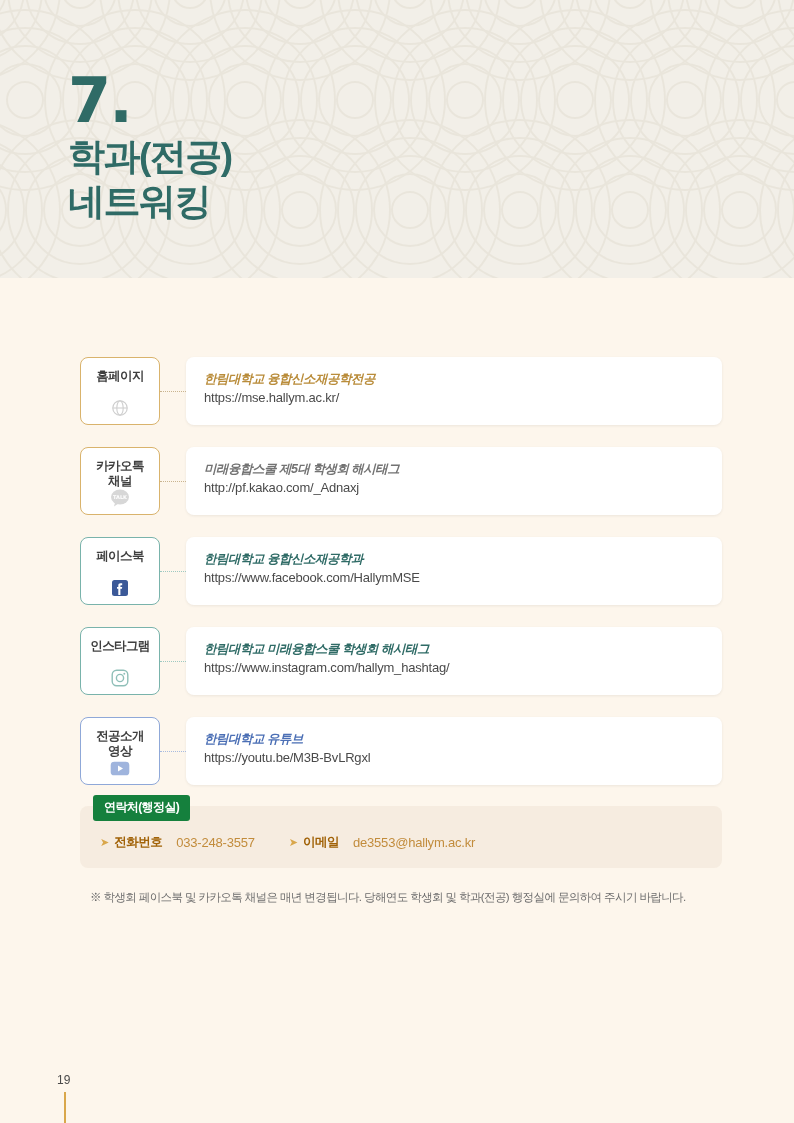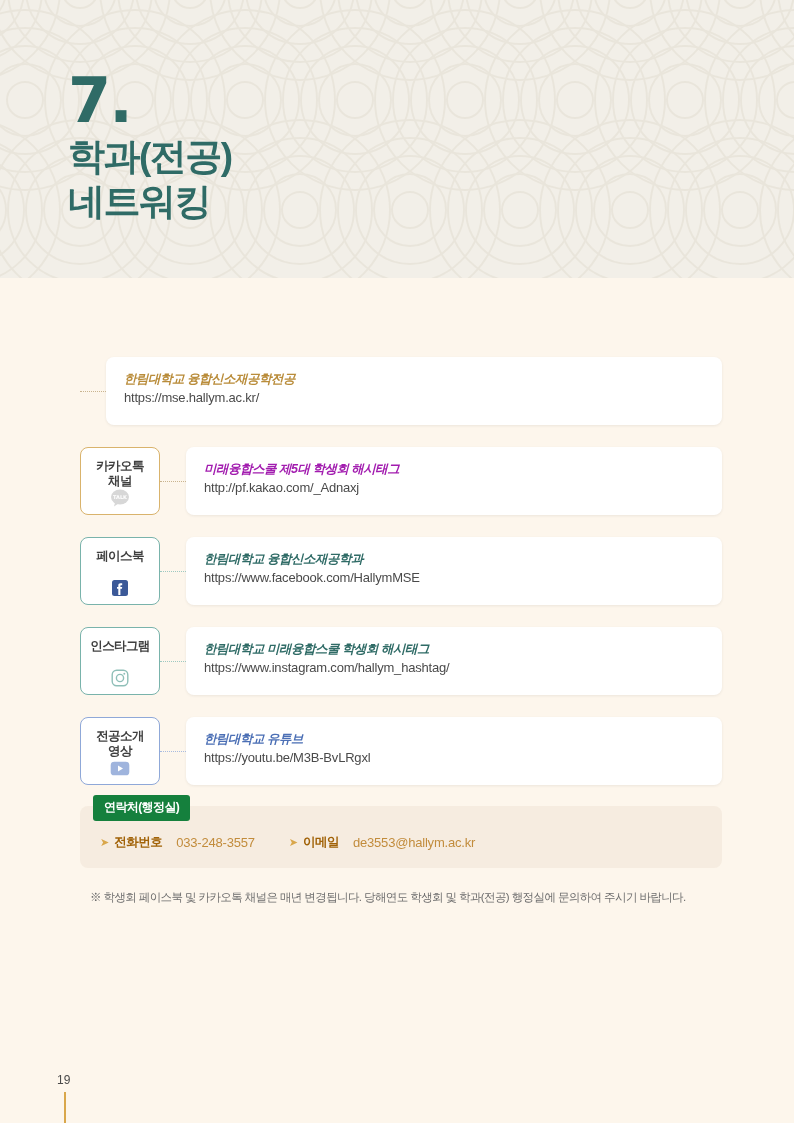--- a/index.html
+++ b/index.html
@@ -139,21 +139,21 @@
   }
   .card-title {
     font-size: 12.5px;
     font-weight: bold;
     letter-spacing: -0.5px;
     color: #2f6b66;
     line-height: 18px;
     font-style: italic;
   }
   .card-title.gold { color: #b98c3a; }
-  .card-title.dark { color: #a21caf; }
+  .card-title.dark { color: #737373; }
   .card-title.blue { color: #4b6fb5; }
   .card-url {
     font-size: 13px;
     color: #4a4a4a;
     line-height: 20px;
     letter-spacing: -0.2px;
   }
 
   
   .contact {
@@ -269,20 +269,30 @@
     <div class="ttl">학과(전공)
 네트워킹</div>
   </div>
 </div>
 
 <div class="content">
 
   <div class="rows">
 
     <div class="row">
+      <div class="tag">
+        <div class="tag-label">홈페이지</div>
+        <div class="tag-icon">
+          <svg width="18" height="18" viewBox="0 0 18 18">
+            <circle cx="9" cy="9" r="7.2" fill="none" stroke="#cfcfcf" stroke-width="1.2"></circle>
+            <ellipse cx="9" cy="9" rx="3.2" ry="7.2" fill="none" stroke="#cfcfcf" stroke-width="1.1"></ellipse>
+            <line x1="1.8" y1="9" x2="16.2" y2="9" stroke="#cfcfcf" stroke-width="1.1"></line>
+          </svg>
+        </div>
+      </div>
       <div class="connector"></div>
       <div class="card">
         <div class="card-title gold">한림대학교 융합신소재공학전공</div>
         <div class="card-url">https://mse.hallym.ac.kr/</div>
       </div>
     </div>
 
     <div class="row">
       <div class="tag">
         <div class="tag-label">카카오톡

